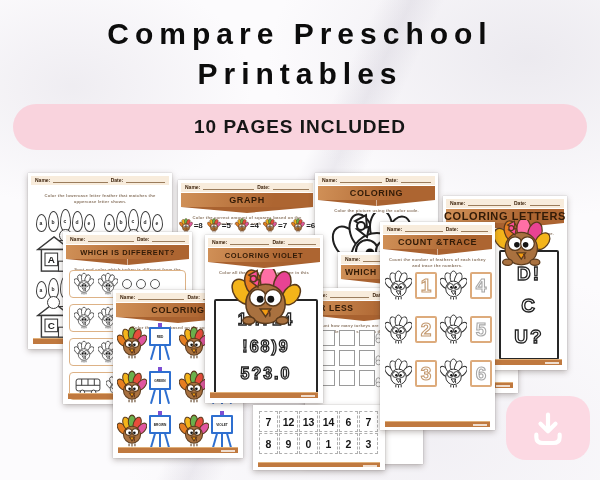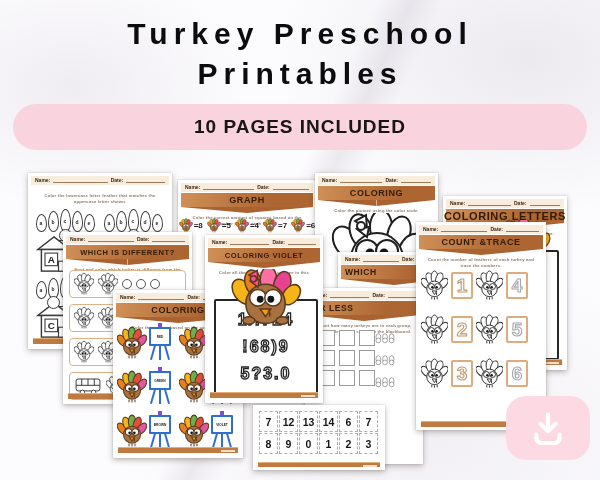--- a/index.html
+++ b/index.html
@@ -66,21 +66,21 @@
   .easel .legC{left:11px}
   .dlbtn{position:absolute;left:506px;top:396px;width:84px;height:64px;border-radius:20px;background:#fcd9e3;
     display:flex;align-items:center;justify-content:center;z-index:9;border:none;cursor:pointer}
 </style>
 </head>
 <body>
 
 <div class="stage">
 
   <div class="headline">
-    <div>Turkey Preschool</div>
+    <div>Compare Preschool</div>
     <div>Printables</div>
   </div>
 
   <div class="badge">10 PAGES INCLUDED</div>
 
   <div class="page" style="left:28px;top:173px;width:144px;height:176px;z-index:1">
     <div class="ndrow">
       <span>Name:</span>
         <span class="ln"></span>
       <span>Date:</span>
@@ -805,21 +805,21 @@
       <span class="card">8</span>
       <span class="card">9</span>
       <span class="card">0</span>
       <span class="card">1</span>
       <span class="card">2</span>
       <span class="card">3</span>
     </div>
     <div class="pfoot" style="bottom:3px;height:4px"></div>
   </div>
 
-  <div class="page" style="left:416px;top:222px;width:130px;height:208px;z-index:6">
+  <div class="page" style="left:380px;top:222px;width:115px;height:208px;z-index:6">
     <div class="ndrow">
       <span>Name:</span>
         <span class="ln"></span>
       <span>Date:</span>
         <span class="ln s"></span>
     </div>
     <div class="ribbon">
         <span class="rtitle" style="font-size:9px">COUNT &amp;TRACE</span>
       </div>
     <div class="instr">Count the number of feathers of each turkey and trace the numbers.</div>

